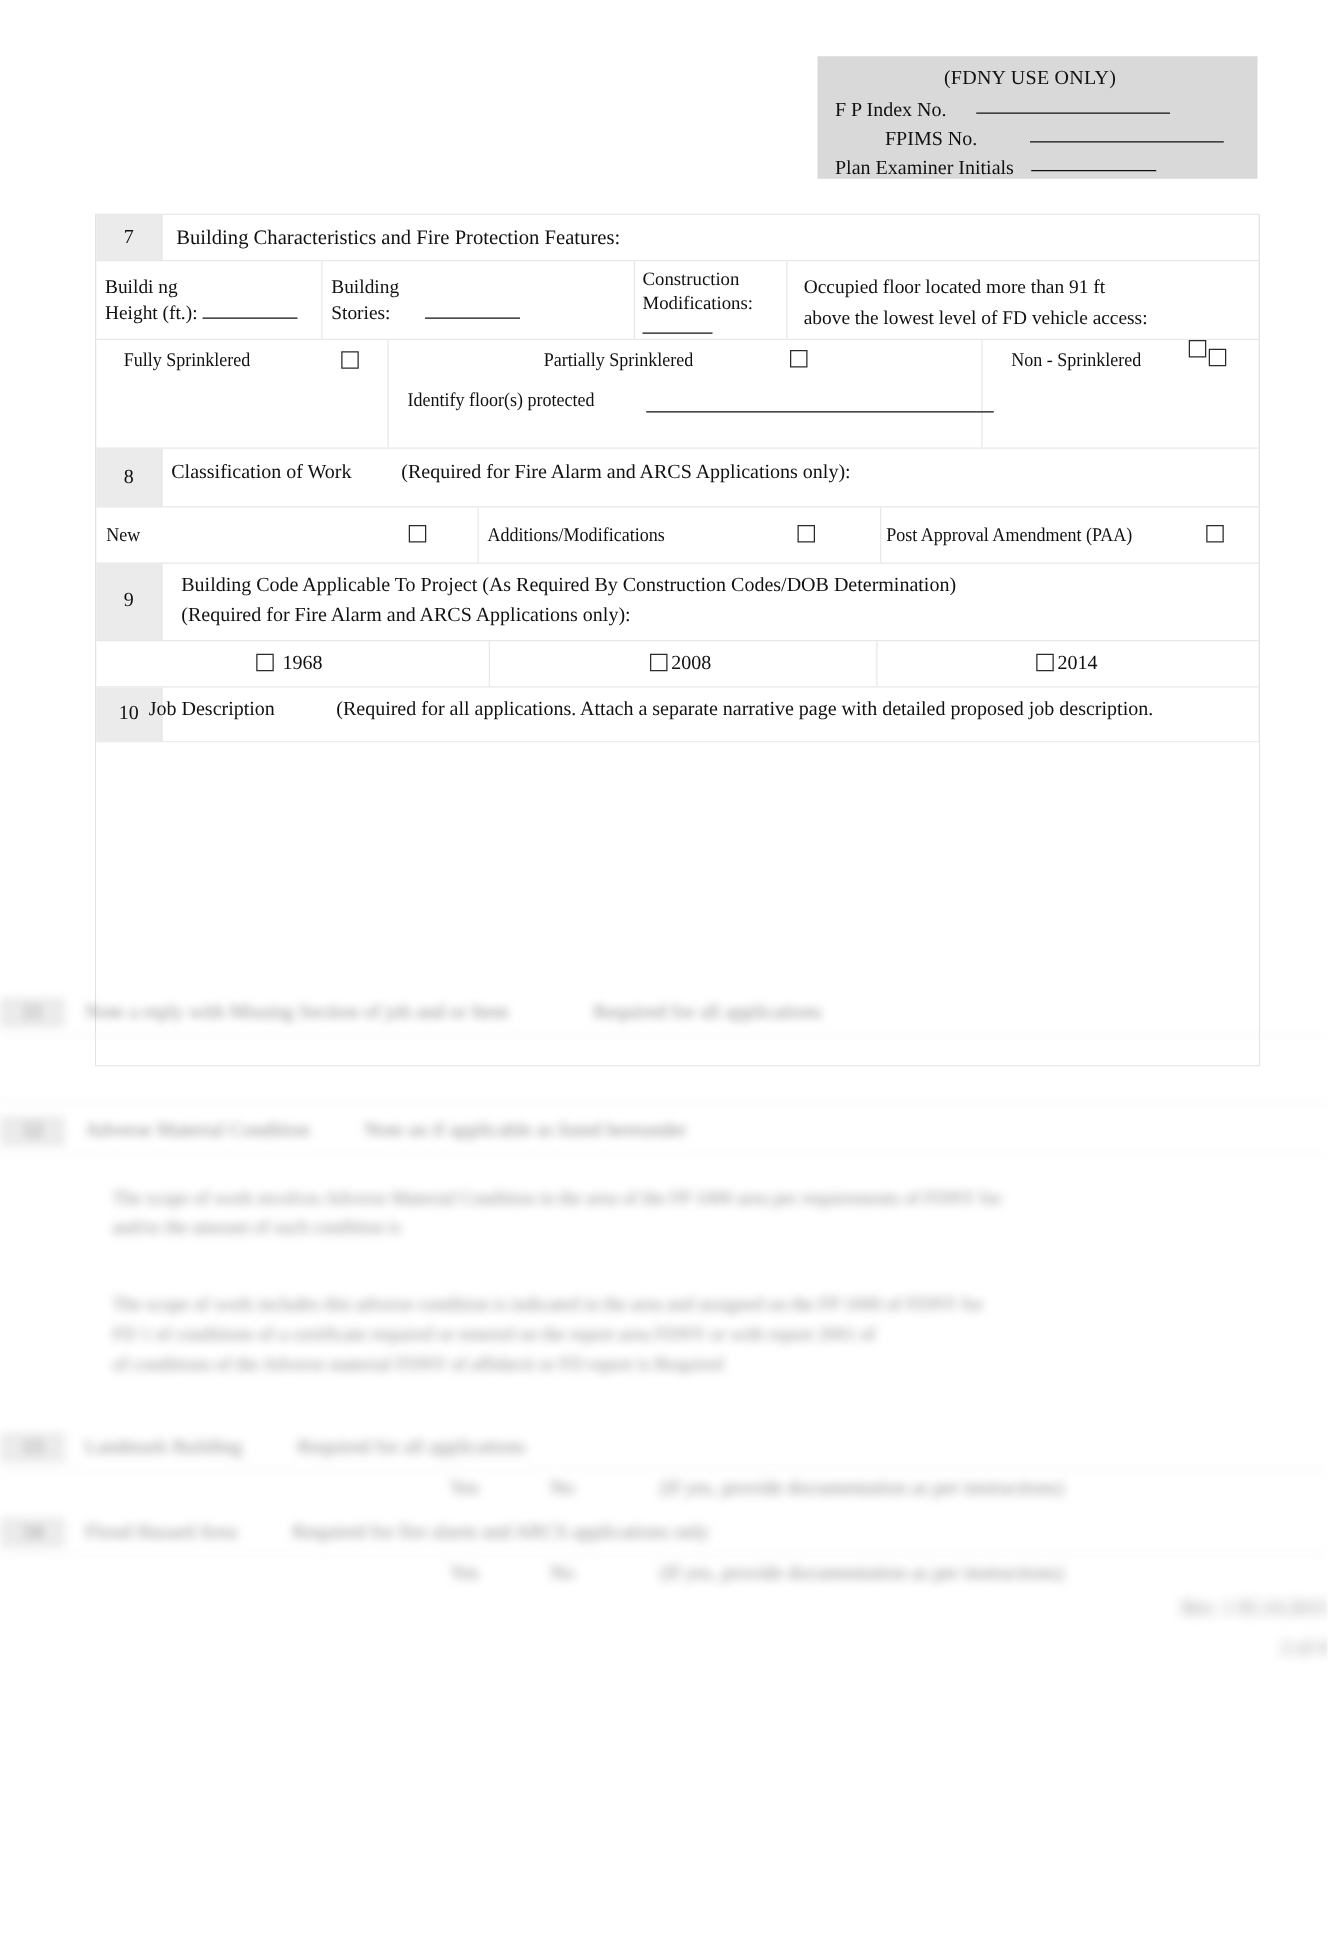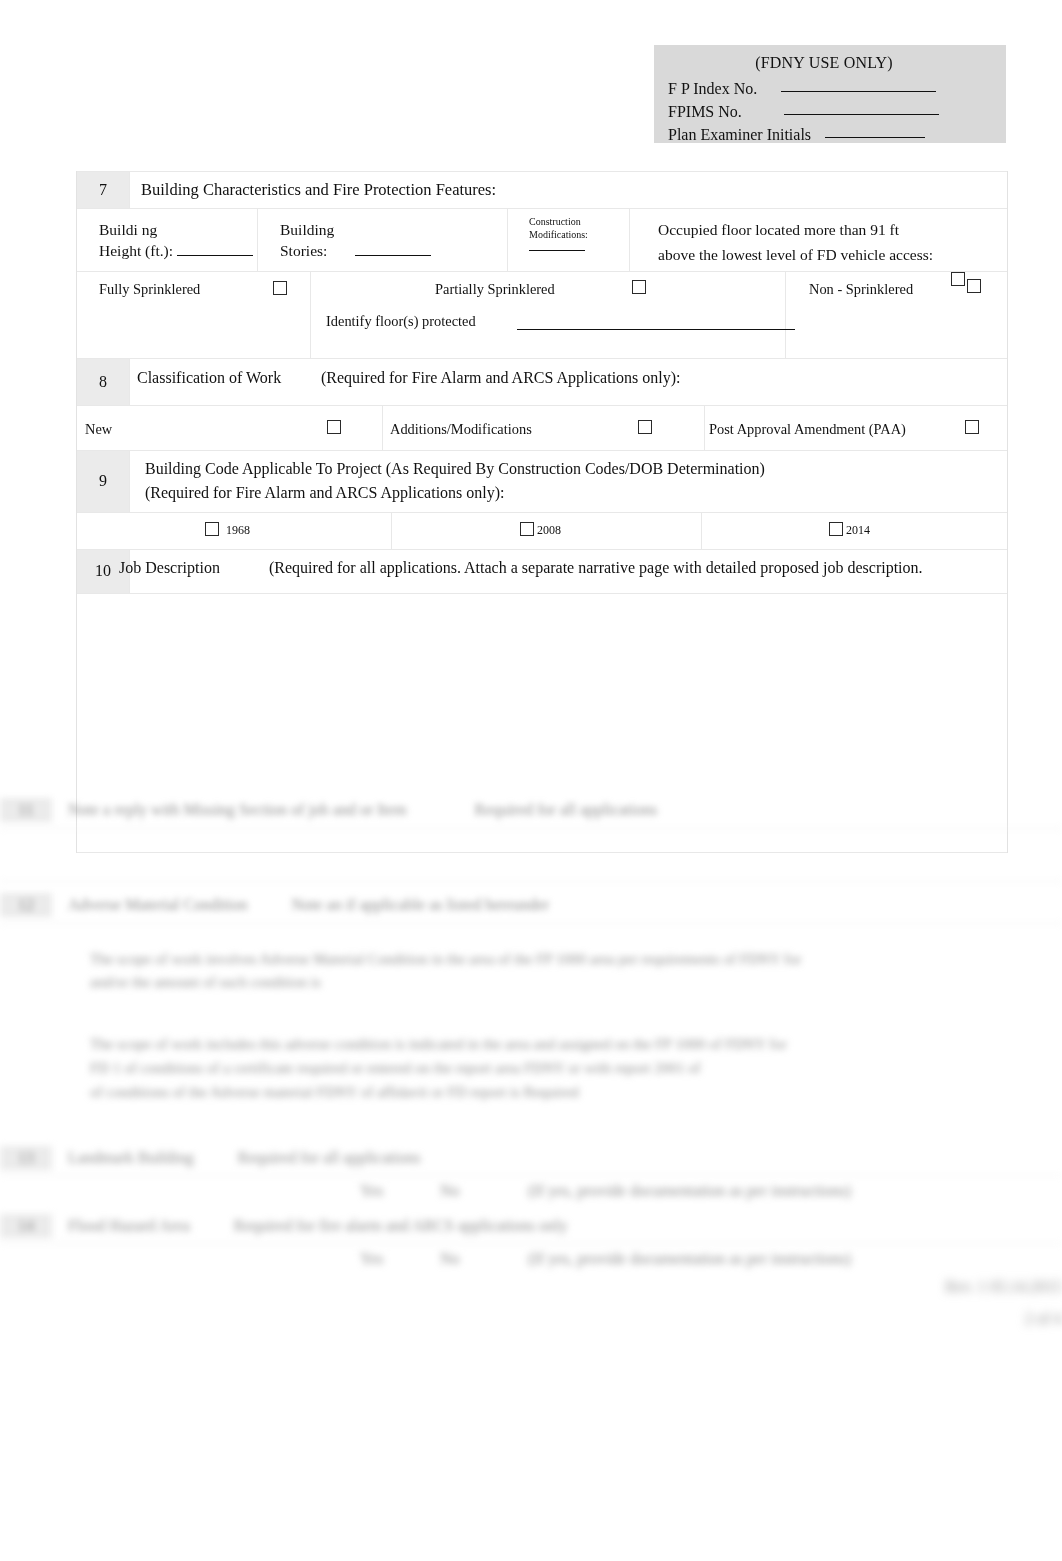--- a/index.html
+++ b/index.html
@@ -22,21 +22,21 @@
   .fdny-title{
     position:absolute;left:0;right:12px;top:10px;text-align:center;
     font-size:16px;letter-spacing:.2px;
   }
   .fdny-row{position:absolute;left:14px;font-size:16px;white-space:nowrap;}
   .fdny-row .lbl{display:inline-block;}
   .fdny-line{
     display:inline-block;border-bottom:1.4px solid #111;vertical-align:2px;
   }
   .r1{top:36px;}
-  .r2{top:59px;}
+  .r2{top:59px;margin-left:40px;}
   .r3{top:82px;}
   .r1 .fdny-line{width:155px;margin-left:24px;}
   .r2 .fdny-line{width:155px;margin-left:42px;}
   .r3 .fdny-line{width:100px;margin-left:14px;}
 
   
   .form{
     position:absolute;left:76px;top:171px;width:930px;
     border-left:1px solid #e2e2e2;border-right:1px solid #e2e2e2;
   }
@@ -51,41 +51,41 @@
   }
   .numcell.tall{align-items:center;}
 
   .hdrtext{
     padding:6px 0 6px 64px;font-size:16.5px;line-height:1.45;
   }
 
   
   .s7fields{position:relative;height:62px;}
   .vdiv{position:absolute;top:0;bottom:0;width:1px;background:#e8e8e8;}
-  .fld{position:absolute;font-size:15.5px;line-height:1.36;margin-left:15px;}
+  .fld{position:absolute;font-size:15.5px;line-height:1.36;}
   .ul{display:inline-block;border-bottom:1.3px solid #111;}
 
   
   .s7spr{position:relative;height:86px;}
   .sprtxt{position:absolute;font-size:15.5px;
           font-family:"Liberation Serif",serif;transform:scaleX(.93);
           transform-origin:left center;white-space:nowrap;}
   .cbx{
     position:absolute;width:14px;height:14px;
     border:1.3px solid #2a2a2a;background:#fff;box-sizing:border-box;
   }
 
   
   .s8row{position:relative;height:44px;}
   .s8txt{position:absolute;font-size:15.5px;transform:scaleX(.93);
          transform-origin:left center;white-space:nowrap;}
 
   
   .s9row{position:relative;height:36px;}
-  .yr{position:absolute;font-size:12px;white-space:nowrap;}
+  .yr{position:absolute;font-size:16px;white-space:nowrap;}
   .yr .cbx{position:relative;display:inline-block;vertical-align:-2px;margin-right:7px;}
   .s10body{height:258px;background:#fff;}
 
   
   .blur{
     position:absolute;left:0;width:1062px;
     color:#8e8e8e;
     filter:blur(3.3px);
     -webkit-filter:blur(3.3px);
     user-select:none;
@@ -139,21 +139,21 @@
           <span>Height (ft.):</span>
           <span class="ul" style="width:76px"></span>
         </div>
 
         <div class="fld" style="left:188px;top:10px">
           <span>Building</span><br>
           <span>Stories:</span>
           <span class="ul" style="width:76px;margin-left:24px"></span>
         </div>
 
-        <div class="fld" style="left:437px;top:6px;font-size:10px;line-height:1.3">
+        <div class="fld" style="left:437px;top:6px;font-size:15px;line-height:1.3">
           <span>Construction</span><br>
           <span>Modifications:</span><br>
           <span class="ul" style="width:56px"></span>
         </div>
 
         <div class="fld" style="left:566px;top:9px;line-height:1.6">
           <span>Occupied floor located more than 91 ft</span><br>
           <span>above the lowest level of FD vehicle access:</span>
         </div>
         <div class="cbx" style="left:874px;top:63px"></div>

